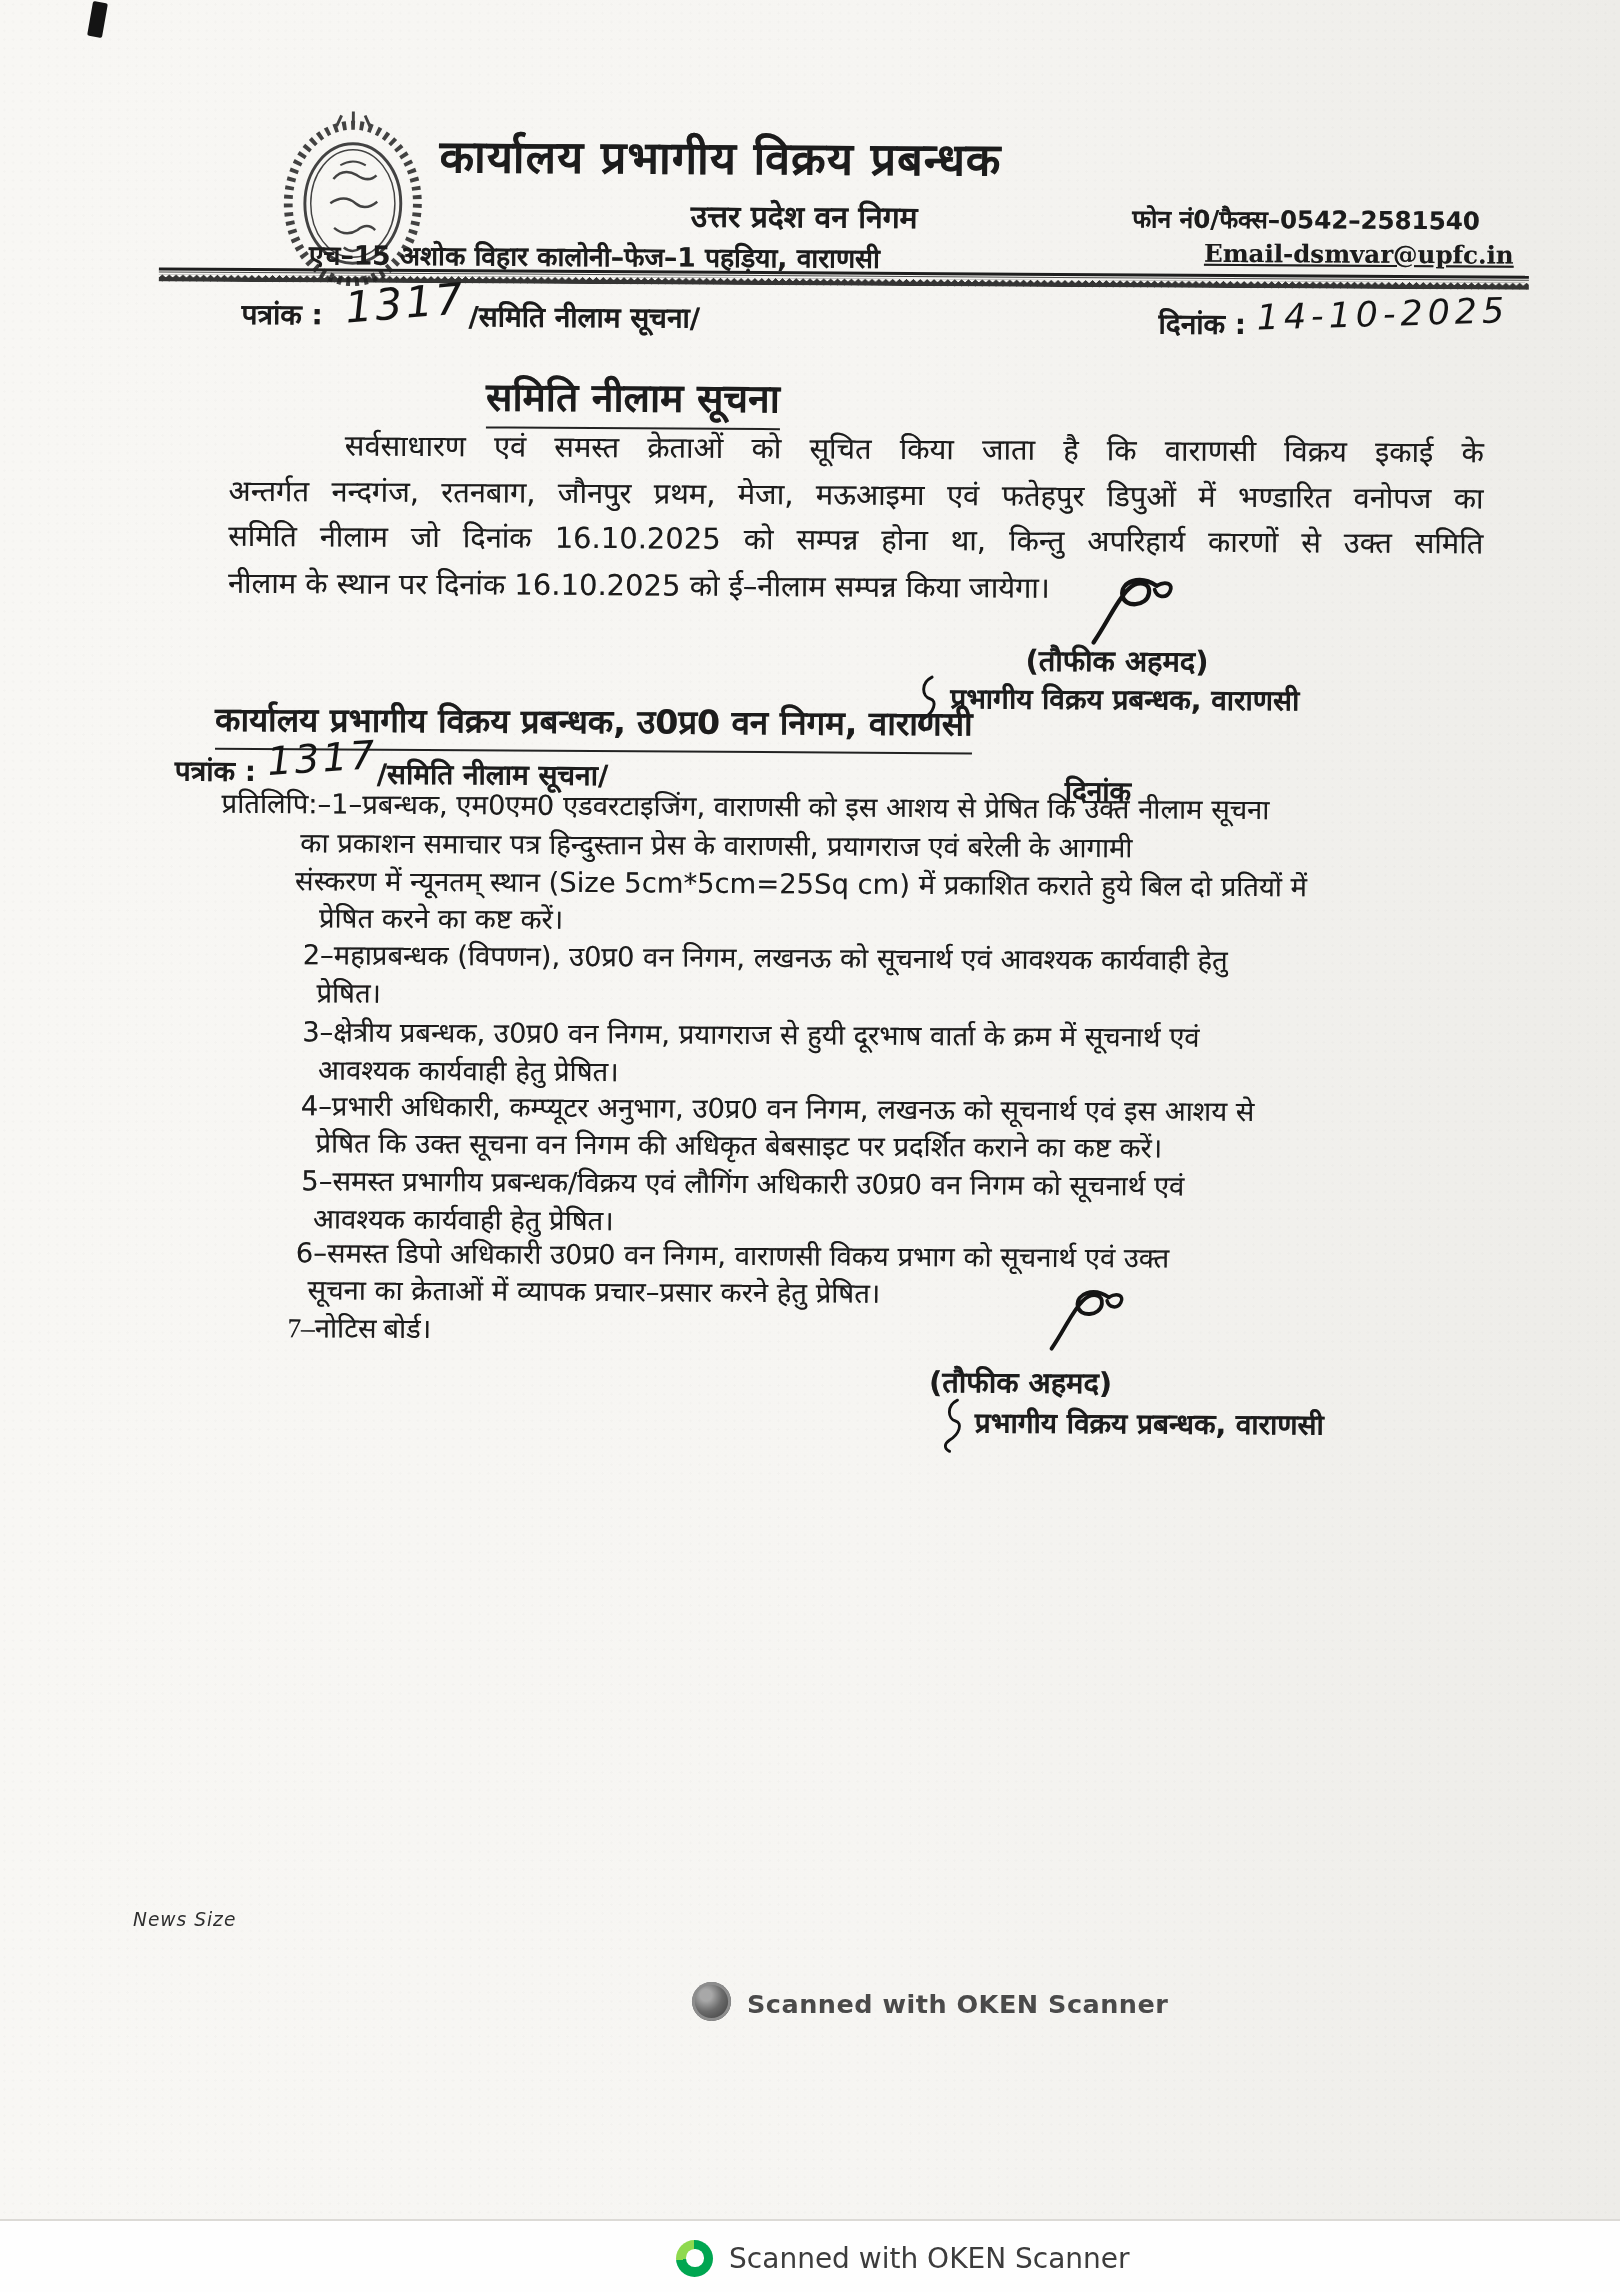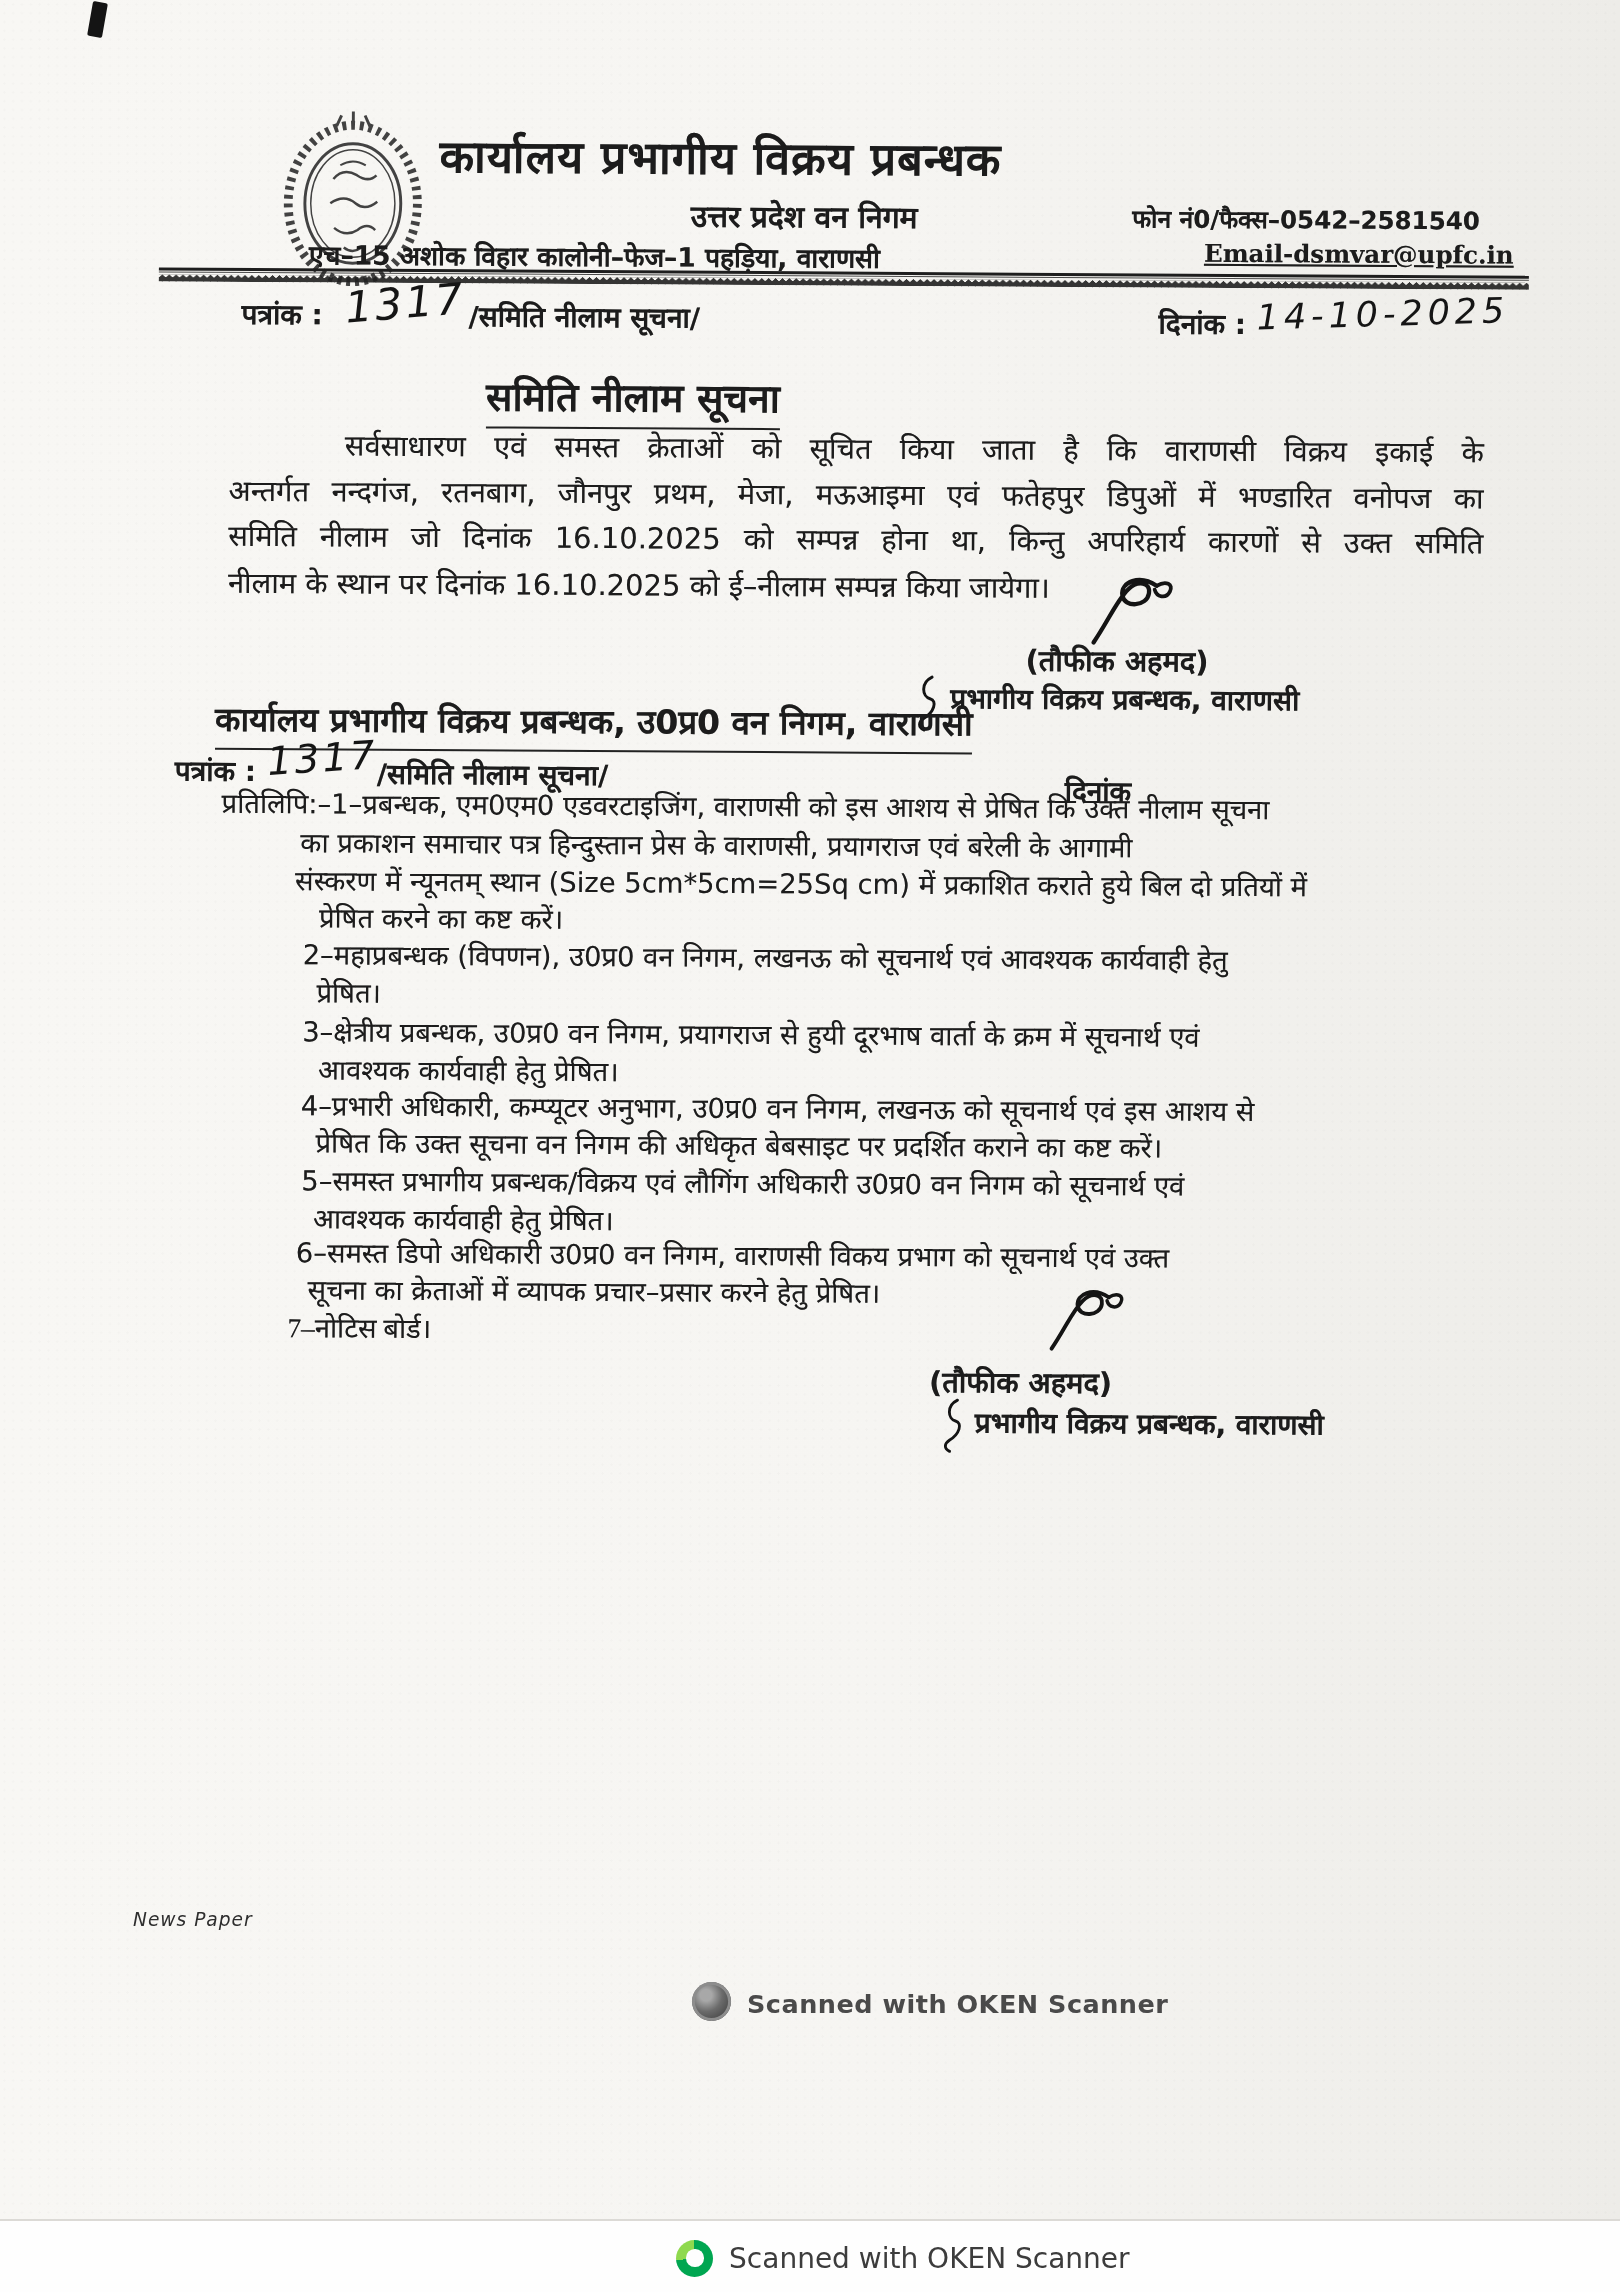--- a/index.html
+++ b/index.html
@@ -159,21 +159,21 @@
     <div class="abs ink sig-name" style="left:900px;top:1357px;">(तौफीक अहमद)</div>
     <div class="abs" style="left:947px;top:1392px;">
       <svg width="25.5" height="57" viewBox="0 0 26 60">
         <path d="M18 4 C6 10 8 24 16 26 C24 28 20 40 10 46 C4 50 4 55 10 58" fill="none" stroke="#141414" stroke-width="3" stroke-linecap="round"></path>
       </svg>
     </div>
     <div class="abs ink sig-desig" style="left:982px;top:1398px;">प्रभागीय विक्रय प्रबन्धक, वाराणसी</div>
 
   </div>
 
-  <div class="abs news-paper" style="left:133px;top:1909px;">News Paper</div>
+  <div class="abs news-paper" style="left:133px;top:1909px;">News Size</div>
 
   <div class="abs" style="left:692px;top:1982px;">
       <div class="lens"></div>
     </div>
   <div class="abs wm-text" style="left:747px;top:1989px;">Scanned with OKEN Scanner</div>
 
 </div>
 
 <div id="footer-bar">
   <div class="inner">

